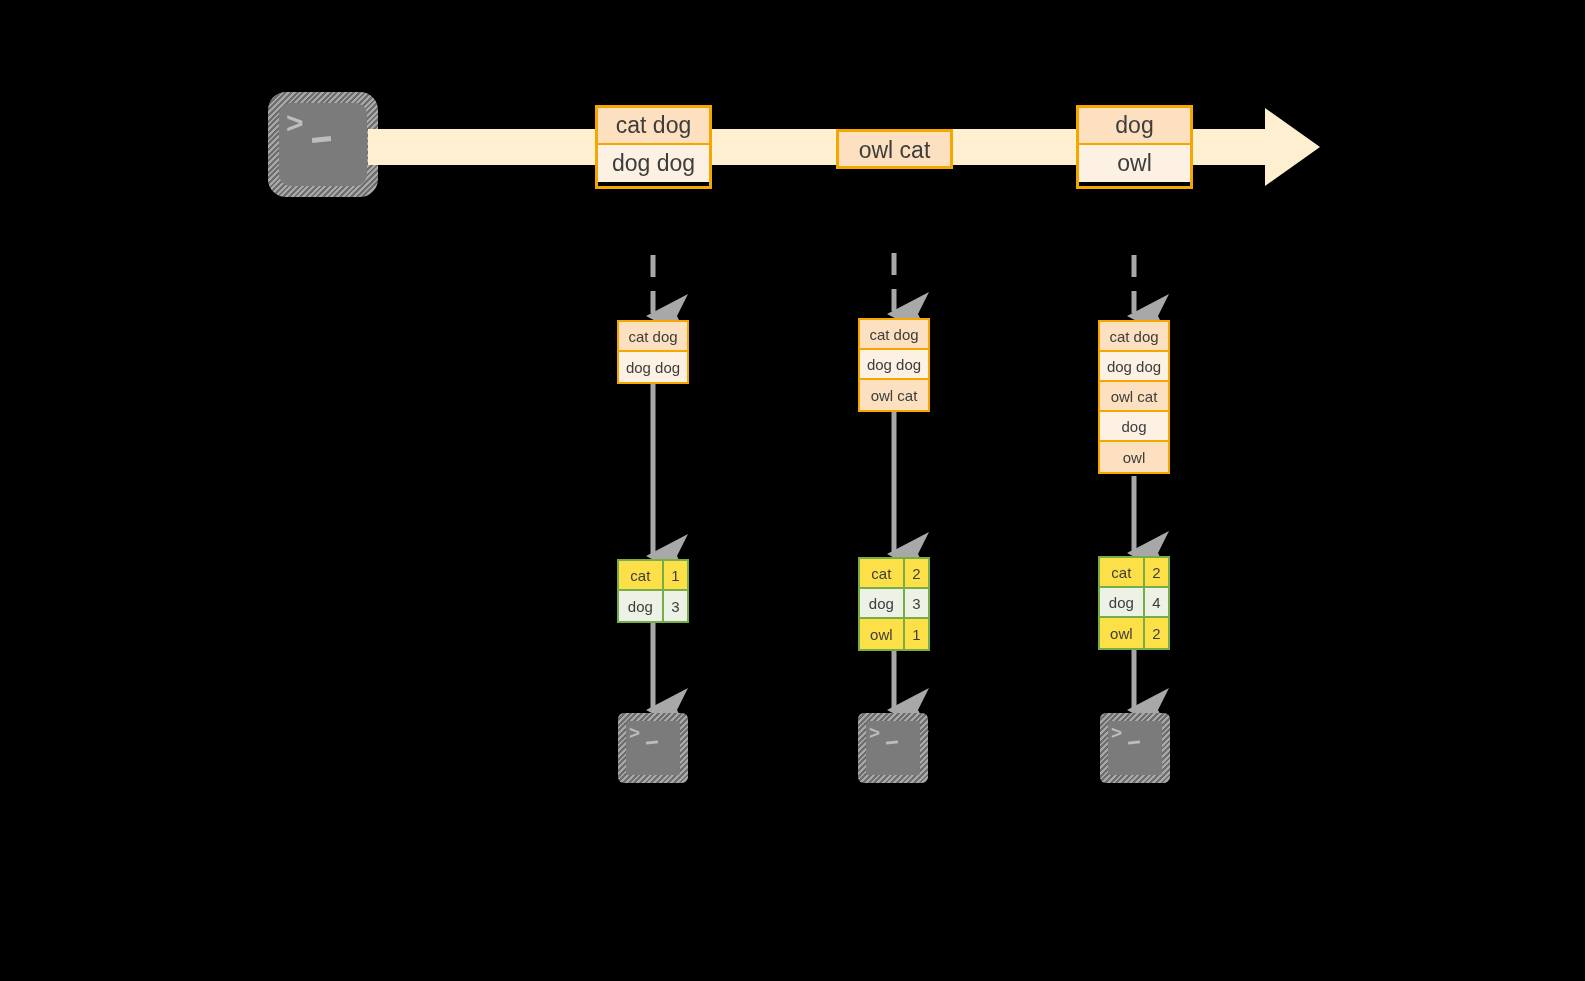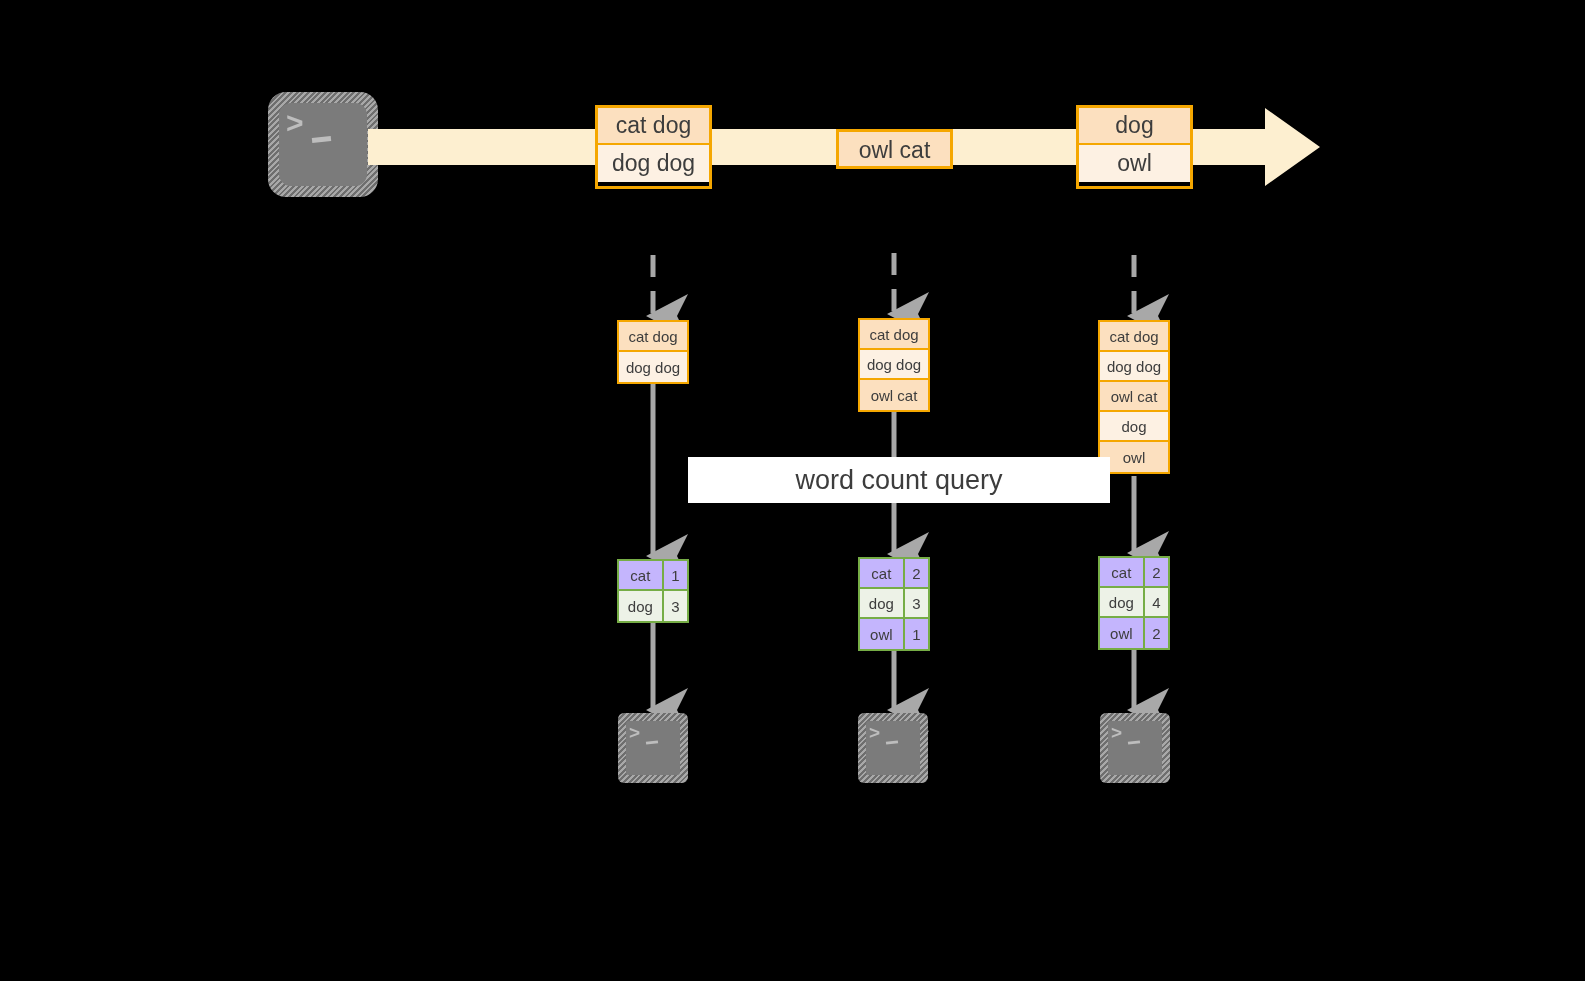--- a/index.html
+++ b/index.html
@@ -176,21 +176,21 @@
   .gtbl .gc {
     box-sizing: border-box;
     display: flex;
     align-items: center;
     justify-content: center;
     border-right: 2px solid #76AD46;
   }
   .gtbl .gc:last-child { border-right: none; }
   .gtbl .gc.word { width: 46px; }
   .gtbl .gc.cnt  { width: 24px; }
-  .gtbl .grow.dark  .gc { background: #c4b5fd; }
+  .gtbl .grow.dark  .gc { background: #fde047; }
   .gtbl .grow.light .gc { background: #EDF2E7; }
 
   .gtbl.c1 { left: 617px; top: 559px; width: 72px; }
   .gtbl.c2 { left: 858px; top: 557px; width: 72px; }
   .gtbl.c3 { left: 1098px; top: 556px; width: 72px; }
 
   
   .connectors {
     position: absolute;
     left: 0; top: 0;
@@ -343,15 +343,14 @@
       <div class="gc cnt">2</div>
     </div>
   </div>
 
   <div class="terminal bot c3">
     <div class="inner"></div>
     <div class="prompt">&gt;</div>
     <div class="cursor"></div>
   </div>
 
-  <div class="query-label">word count query</div>
 
 </div>
 
 </body></html>

